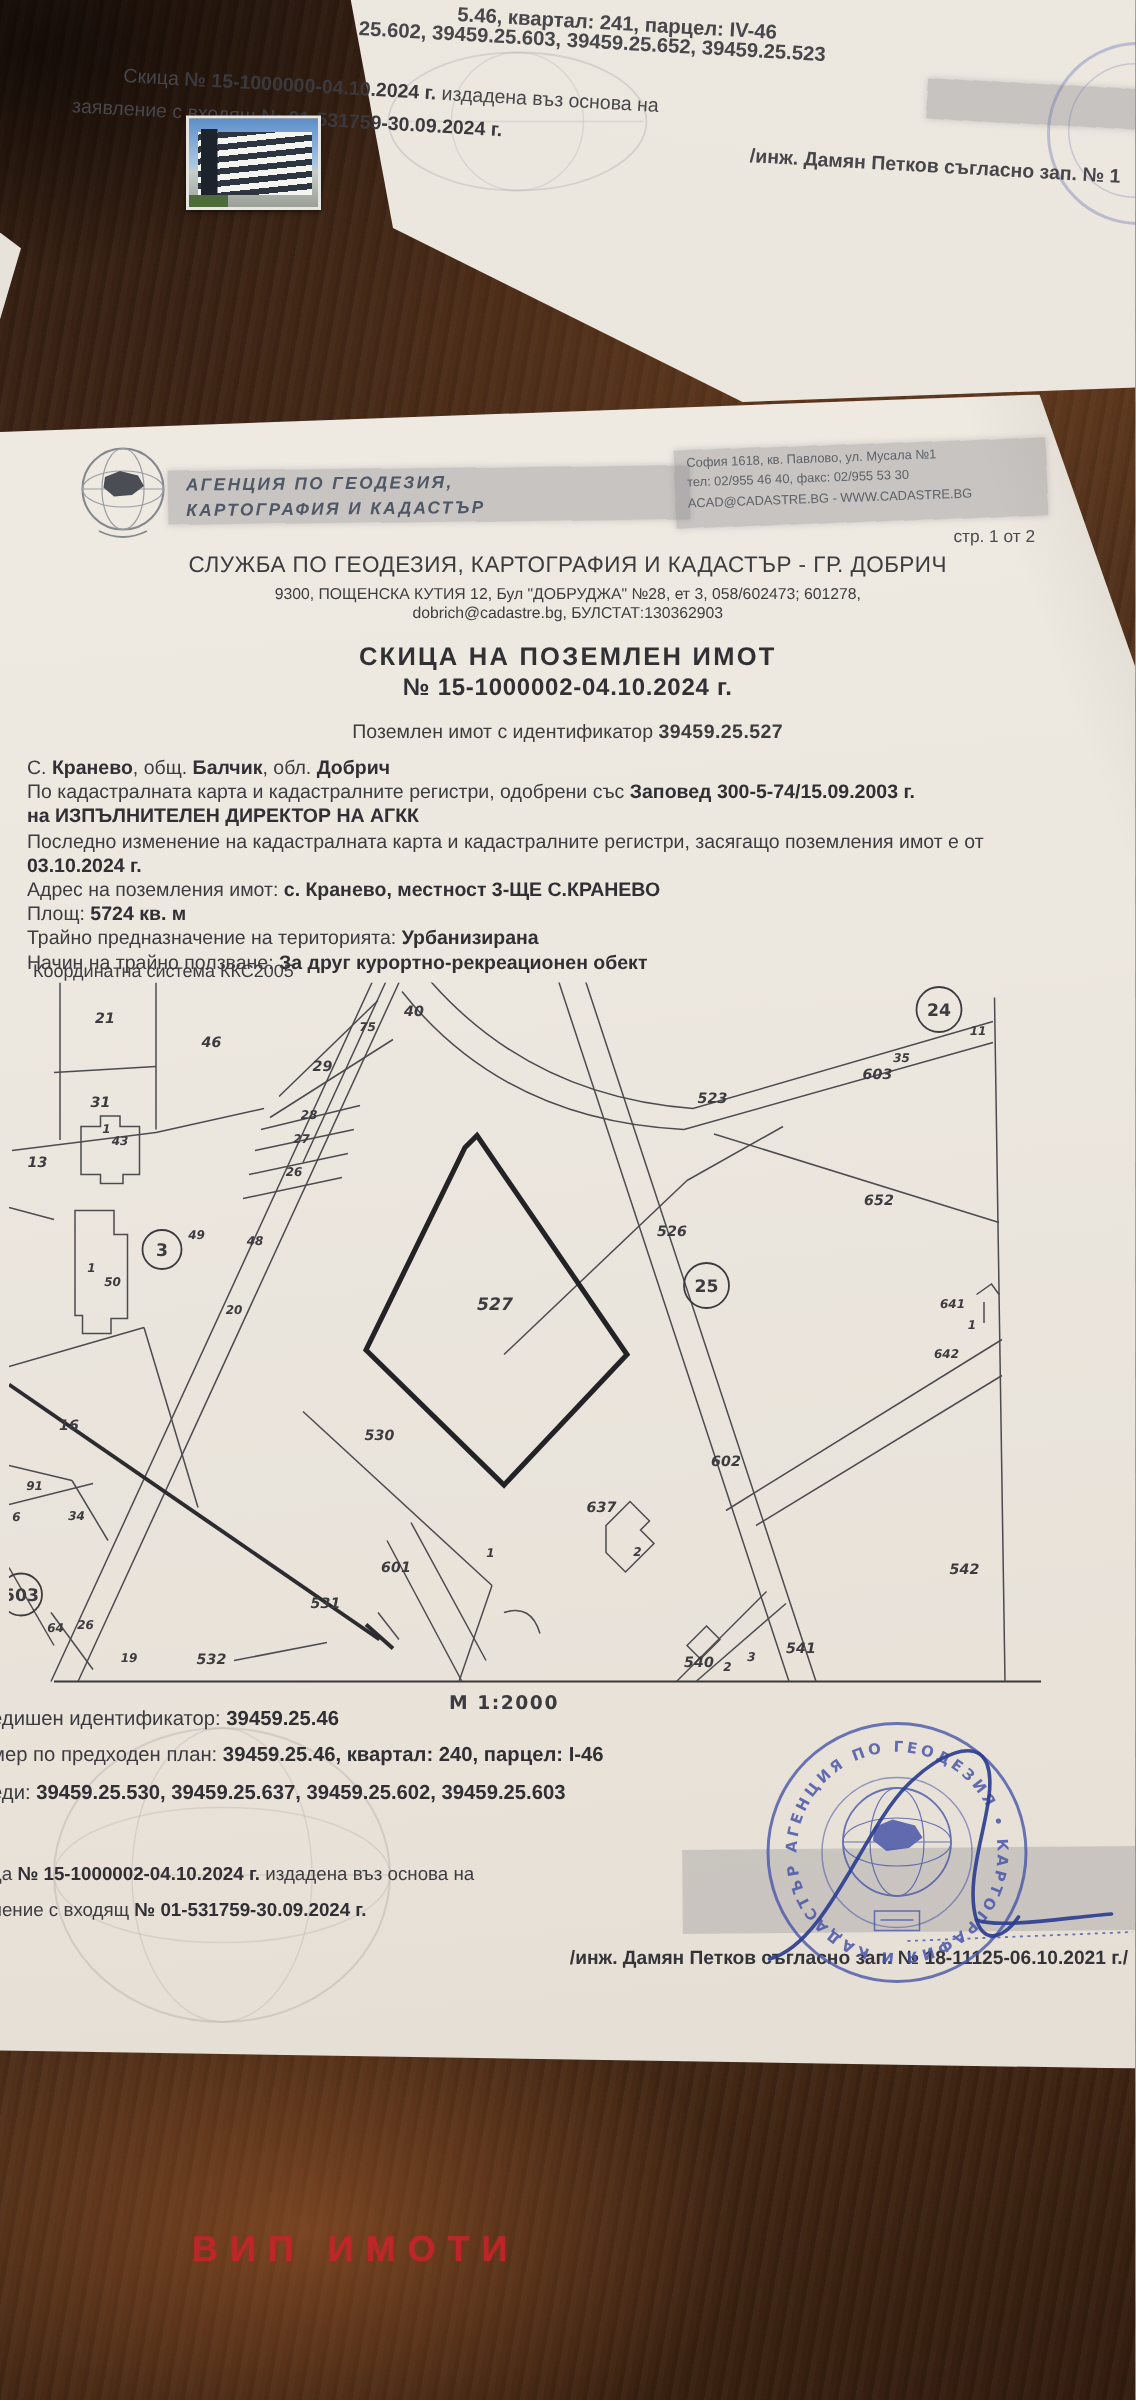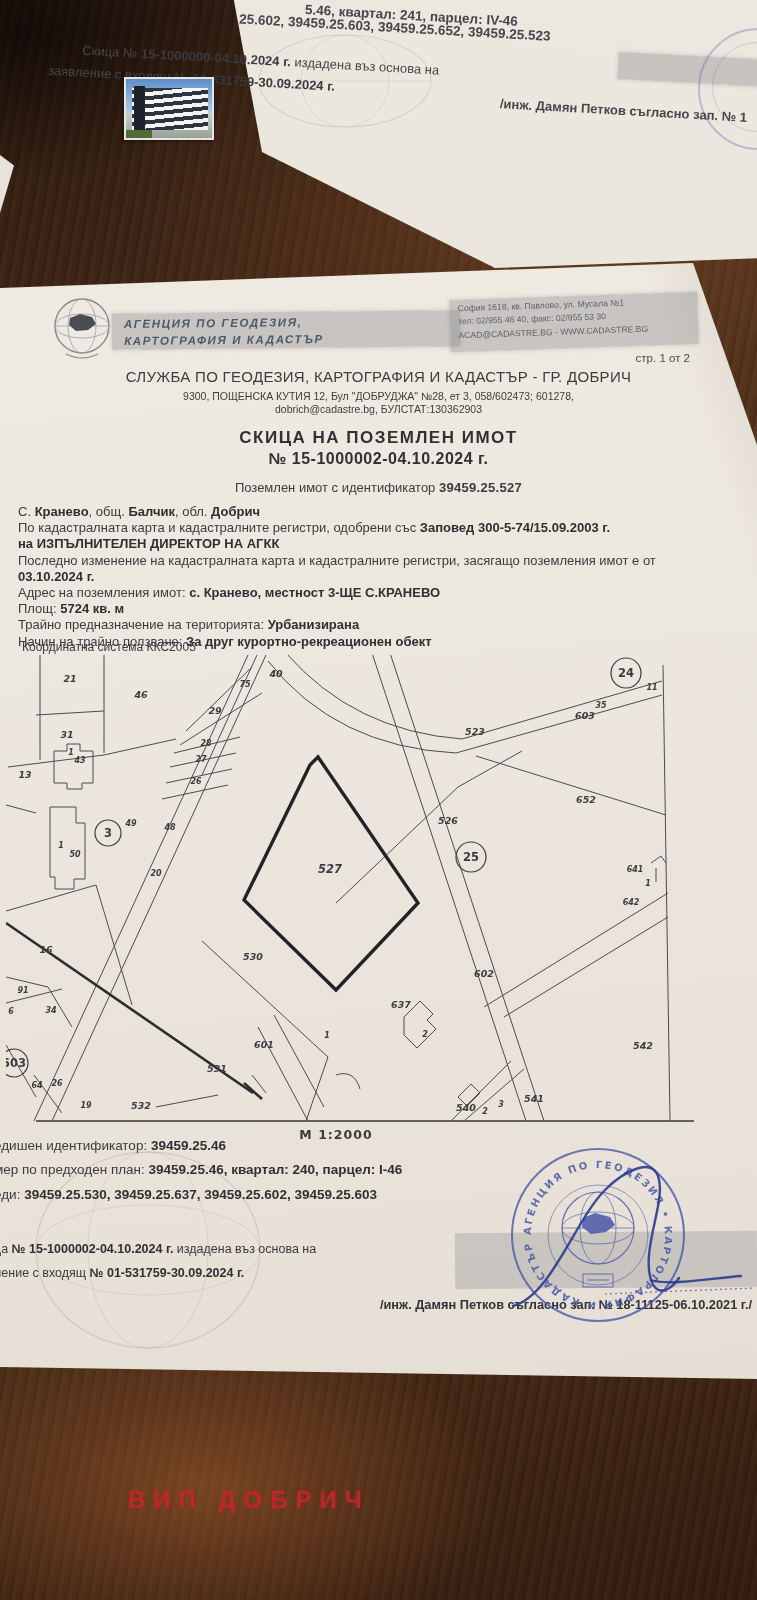--- a/index.html
+++ b/index.html
@@ -329,13 +329,13 @@
   <div class="ts-line ts-sk2"><span>заявление с входящ </span><b>№ 01-531759-30.09.2024 г.</b></div>
   <div class="ts-line ts-signer">/инж. Дамян Петков съгласно зап. № 1</div>
 </div>
 
 <div class="abs thumb">
   <div class="thumb-bld"></div>
   <div class="thumb-core"></div>
   <div class="thumb-ground"></div>
 </div>
 
-<div class="abs photo-watermark">ВИП ДОБРИЧ</div>
+<div class="abs photo-watermark">ВИП ИМОТИ</div>
 
 </body></html>

